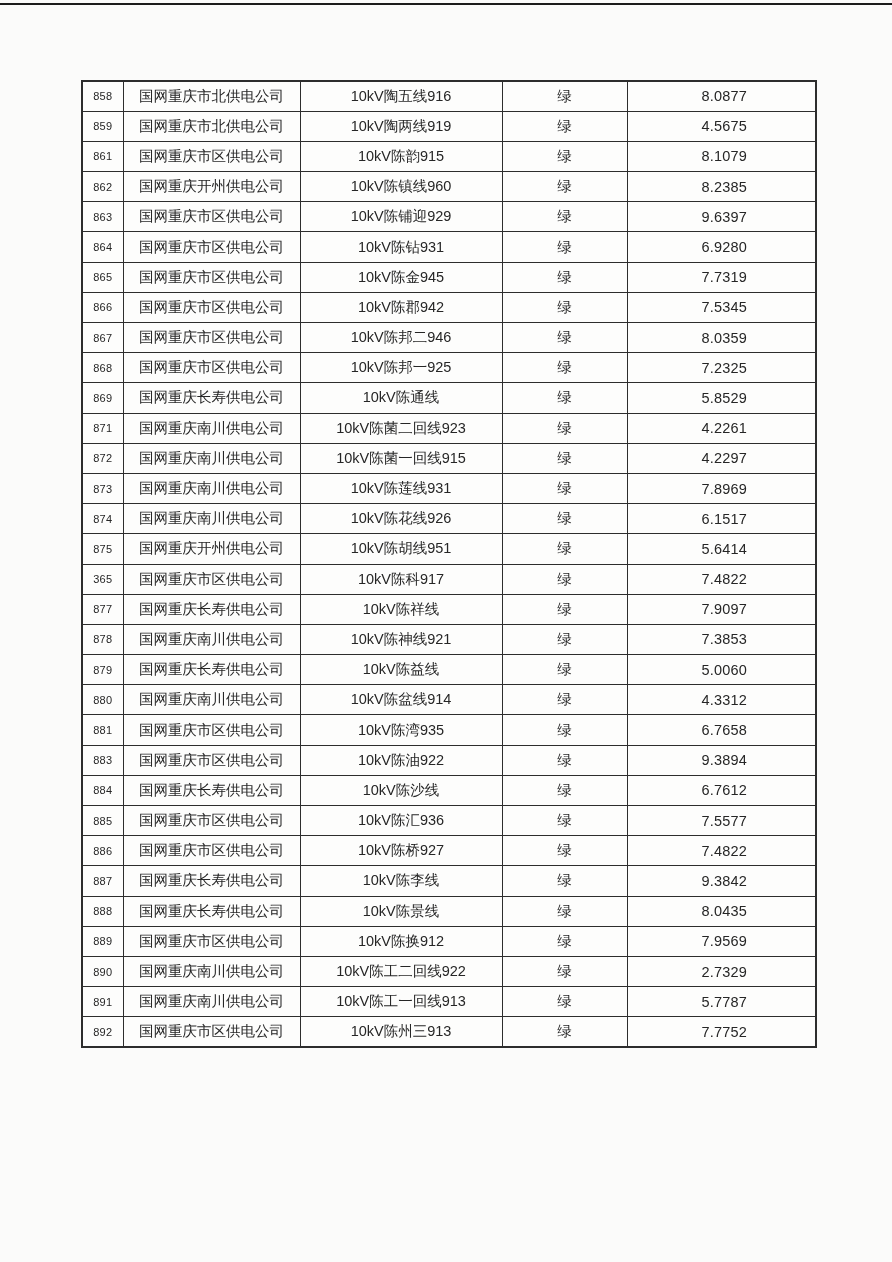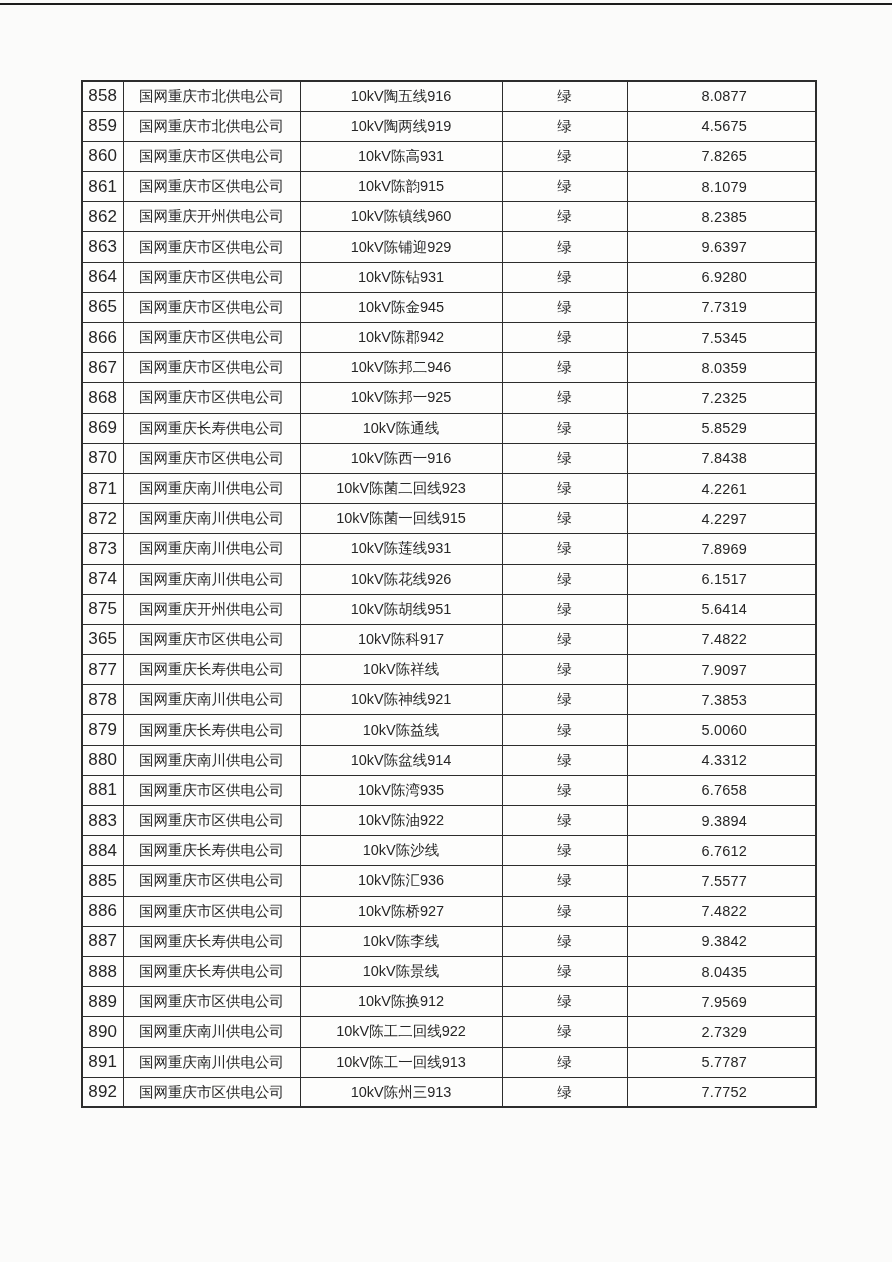--- a/index.html
+++ b/index.html
@@ -44,21 +44,21 @@
     border: 1px solid #2d2d2d;
     text-align: center;
     vertical-align: middle;
     font-size: 14.5px;
     color: #262626;
     padding: 0 2px;
     white-space: nowrap;
     overflow: hidden;
   }
   table.data-table td.no-cell {
-    font-size: 17px;
+    font-size: 11px;
     letter-spacing: 0.2px;
     margin-top: 37px;
   }
   table.data-table td.value-cell {
     letter-spacing: 0.2px;
     padding-left: 8px;
   }
 </style>
 </head>
 <body>
@@ -82,27 +82,20 @@
         <td class="value-cell">8.0877</td>
       </tr>
       <tr>
         <td class="no-cell">859</td>
         <td>国网重庆市北供电公司</td>
         <td>10kV陶两线919</td>
         <td class="status-cell">绿</td>
         <td class="value-cell">4.5675</td>
       </tr>
       <tr>
-        <td class="no-cell">860</td>
-        <td>国网重庆市区供电公司</td>
-        <td>10kV陈高931</td>
-        <td class="status-cell">绿</td>
-        <td class="value-cell">7.8265</td>
-      </tr>
-      <tr>
         <td class="no-cell">861</td>
         <td>国网重庆市区供电公司</td>
         <td>10kV陈韵915</td>
         <td class="status-cell">绿</td>
         <td class="value-cell">8.1079</td>
       </tr>
       <tr>
         <td class="no-cell">862</td>
         <td>国网重庆开州供电公司</td>
         <td>10kV陈镇线960</td>
@@ -150,27 +143,20 @@
         <td>10kV陈邦一925</td>
         <td class="status-cell">绿</td>
         <td class="value-cell">7.2325</td>
       </tr>
       <tr>
         <td class="no-cell">869</td>
         <td>国网重庆长寿供电公司</td>
         <td>10kV陈通线</td>
         <td class="status-cell">绿</td>
         <td class="value-cell">5.8529</td>
-      </tr>
-      <tr>
-        <td class="no-cell">870</td>
-        <td>国网重庆市区供电公司</td>
-        <td>10kV陈西一916</td>
-        <td class="status-cell">绿</td>
-        <td class="value-cell">7.8438</td>
       </tr>
       <tr>
         <td class="no-cell">871</td>
         <td>国网重庆南川供电公司</td>
         <td>10kV陈菌二回线923</td>
         <td class="status-cell">绿</td>
         <td class="value-cell">4.2261</td>
       </tr>
       <tr>
         <td class="no-cell">872</td>

